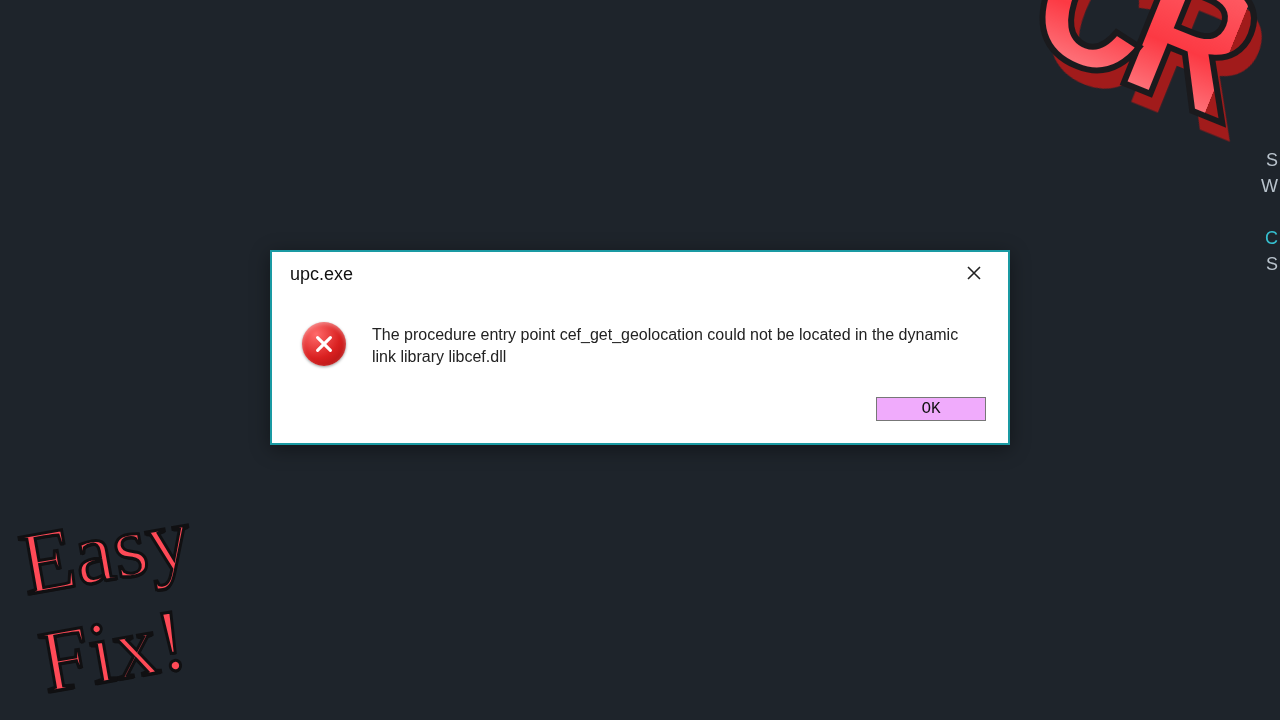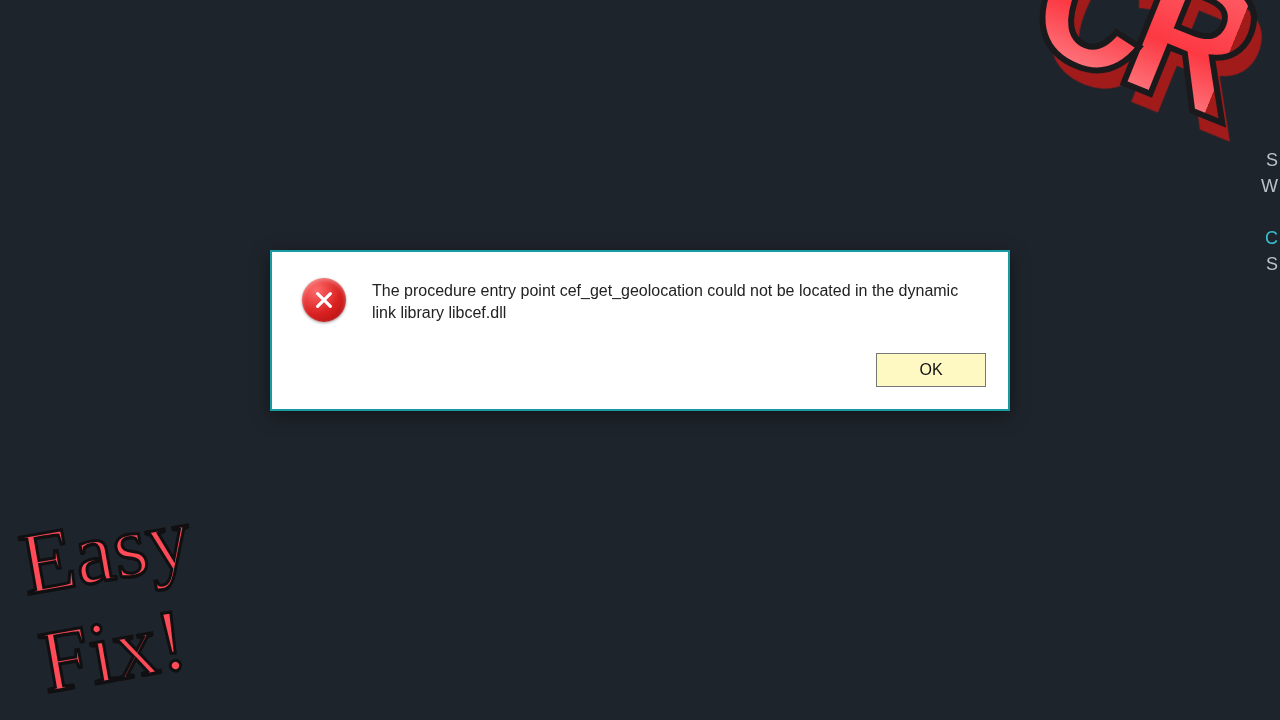--- a/index.html
+++ b/index.html
@@ -69,29 +69,30 @@
     max-width: 590px;
   }
 
   .buttons {
     display: flex;
     justify-content: flex-end;
     padding: 12px 22px 22px 22px;
   }
   .ok-btn {
     min-width: 110px;
-    height: 34px;
-    background: #fef9c3;
+    height: 24px;
+    background: #f0abfc;
     border: 1px solid #777;
     font-size: 16px;
     color: #111;
     cursor: pointer;
     display: flex;
     align-items: center;
     justify-content: center;
+    font-family: Liberation Mono, monospace;
   }
 
   
   .easy, .fix {
     position: absolute;
     font-family: "Comic Sans MS", "Segoe Script", cursive;
     font-size: 88px;
     font-weight: 400;
     color: #ff4a57;
     -webkit-text-stroke: 3px #101012;
@@ -156,20 +157,30 @@
   }
   .side-frag.f1 { top: 150px; }
   .side-frag.f2 { top: 176px; }
   .side-frag.f3 { top: 228px; color: #36c0d0; }
   .side-frag.f4 { top: 254px; }
 </style>
 </head>
 <body>
 
 <div class="dialog">
+  <div class="titlebar">
+    <div class="title">upc.exe</div>
+    <div class="close-btn">
+      <span>
+        <svg viewBox="0 0 16 16" width="16" height="16">
+            <path d="M2 2 L14 14 M14 2 L2 14" stroke="currentColor" stroke-width="1.6" fill="none"></path>
+          </svg>
+      </span>
+    </div>
+  </div>
   <div class="content">
     <div class="error-icon">
       <svg viewBox="0 0 24 24">
           <path d="M5 5 L19 19 M19 5 L5 19" stroke="#ffffff" stroke-width="3.4" stroke-linecap="round" fill="none"></path>
         </svg>
     </div>
     <div class="message">The procedure entry point cef_get_geolocation could not be located in the dynamic link library libcef.dll</div>
   </div>
   <div class="buttons">
     <button class="ok-btn">OK</button>

